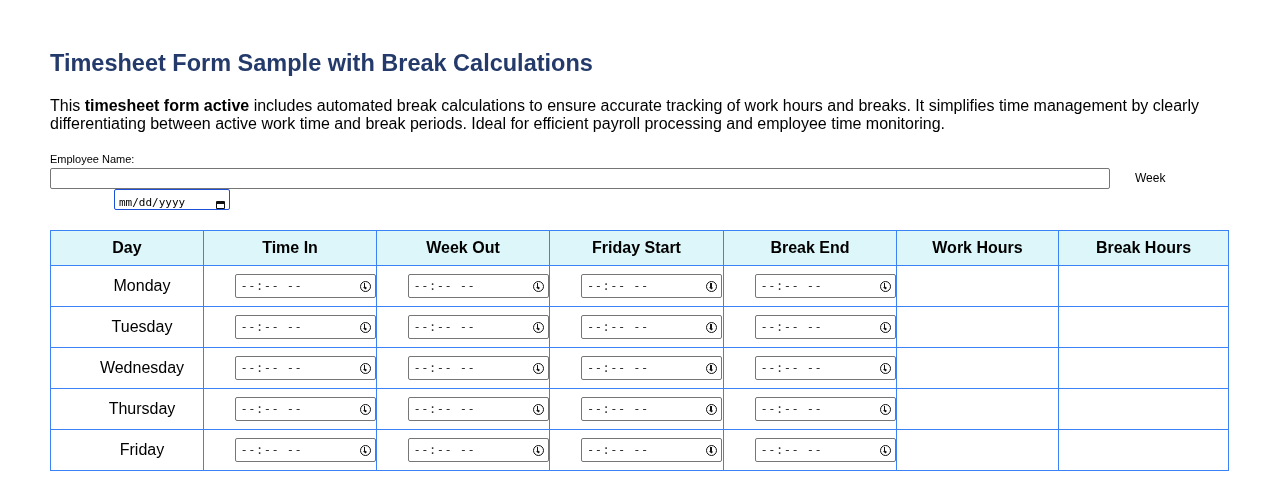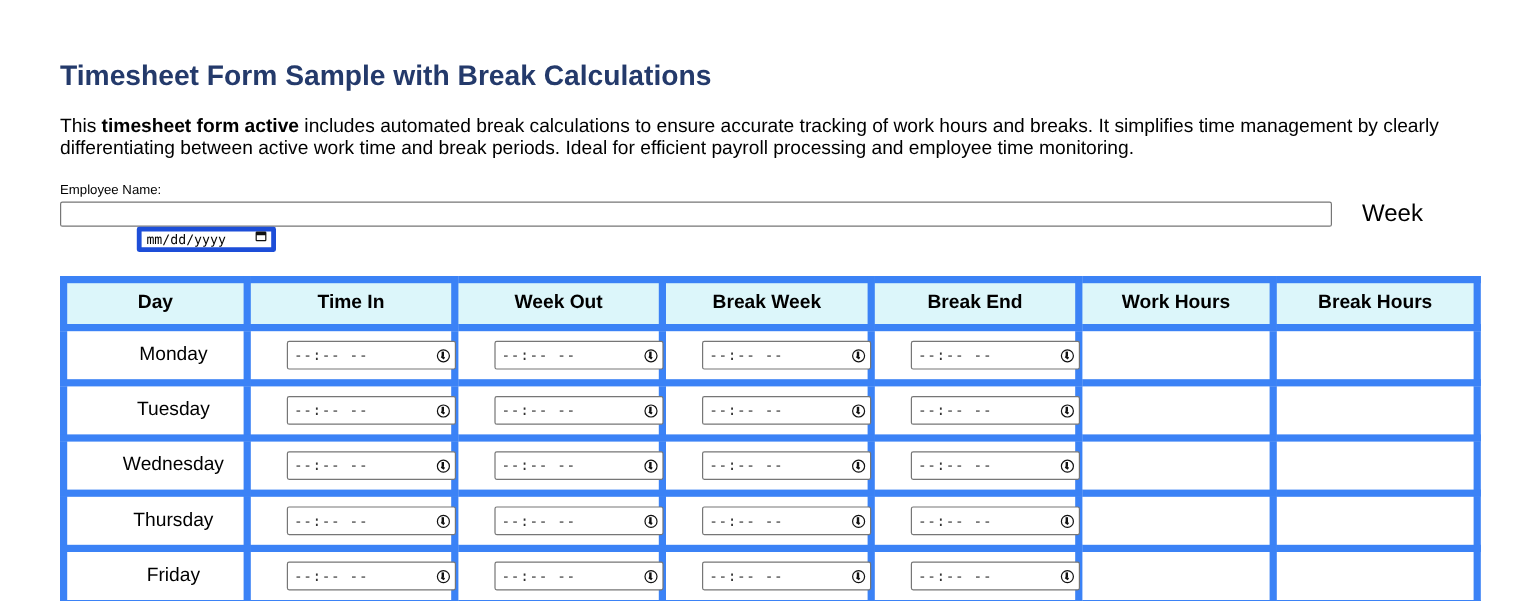--- a/index.html
+++ b/index.html
@@ -17,37 +17,37 @@
     .desc {
       position: absolute; top: 97px; left: 0; width: 1170px; margin: 0;
       font-size: 16px; line-height: 18px;
     }
     .emp-label { position: absolute; top: 150px; left: 0; font-size: 11px; line-height: 18px; }
     .emp-input {
       position: absolute; top: 168px; left: 0; width: 1060px; height: 21px;
       box-sizing: border-box; border: 1px solid #767676; border-radius: 2px;
       background: #fff; padding: 0 3px;
     }
-    .week-label { position: absolute; top: 169px; left: 1085px; font-size: 20px; line-height: 18px; }
+    .week-label { position: absolute; top: 169px; left: 1085px; font-size: 12px; line-height: 18px; }
     .starting-label { position: absolute; top: 190px; left: 0; font-size: 12px; line-height: 18px; margin-top: 40px; }
     .date-input {
       position: absolute; top: 189px; left: 64px; width: 116px; height: 21px;
-      box-sizing: border-box; border: 4px solid #1d4ed8; border-radius: 2px; background: #fff;
-      display: flex; align-items: flex-start; padding: 0 4px;
+      box-sizing: border-box; border: 1px solid #1d4ed8; border-radius: 2px; background: #fff;
+      display: flex; align-items: flex-end; padding: 0 4px;
       font-family: "DejaVu Sans Mono", "Liberation Mono", monospace; font-size: 11px; color: #000;
     }
     .date-input .txt { flex: 1; }
     .cal-icon {
       width: 9px; height: 8px; border: 1.5px solid #111; border-top-width: 3px; border-radius: 1px; box-sizing: border-box;
     }
     table {
       position: absolute; top: 230px; left: 0; width: 1178px;
       border-collapse: collapse; table-layout: fixed;
     }
-    th, td { border: 6px solid #3b82f6; text-align: center; padding: 0; }
+    th, td { border: 1px solid #3b82f6; text-align: center; padding: 0; }
     th {
       background: #dcf6fa; font-weight: bold; font-size: 16px; height: 34px;
     }
     td { height: 40px; font-size: 16px; padding-left: 30px; }
     .time-input {
       display: inline-flex; align-items: center; box-sizing: border-box;
       width: 141px; height: 24px; border: 1px solid #767676; border-radius: 2px; background: #fff;
       padding: 0 4px 0 5px; vertical-align: middle;
       font-family: "DejaVu Sans Mono", "Liberation Mono", monospace; font-size: 12px; color: #333;
     }
@@ -87,21 +87,21 @@
         <col style="width:174px">
         <col style="width:173px">
         <col style="width:162px">
         <col style="width:170px">
     </colgroup>
     <thead>
       <tr>
         <th>Day</th>
         <th>Time In</th>
         <th>Week Out</th>
-        <th>Break Week</th>
+        <th>Friday Start</th>
         <th>Break End</th>
         <th>Work Hours</th>
         <th>Break Hours</th>
       </tr>
     </thead>
     <tbody id="tbody">
         <tr>
           <td>Monday</td>
           <td><span class="time-input">
               <span class="txt">--:-- --</span>

